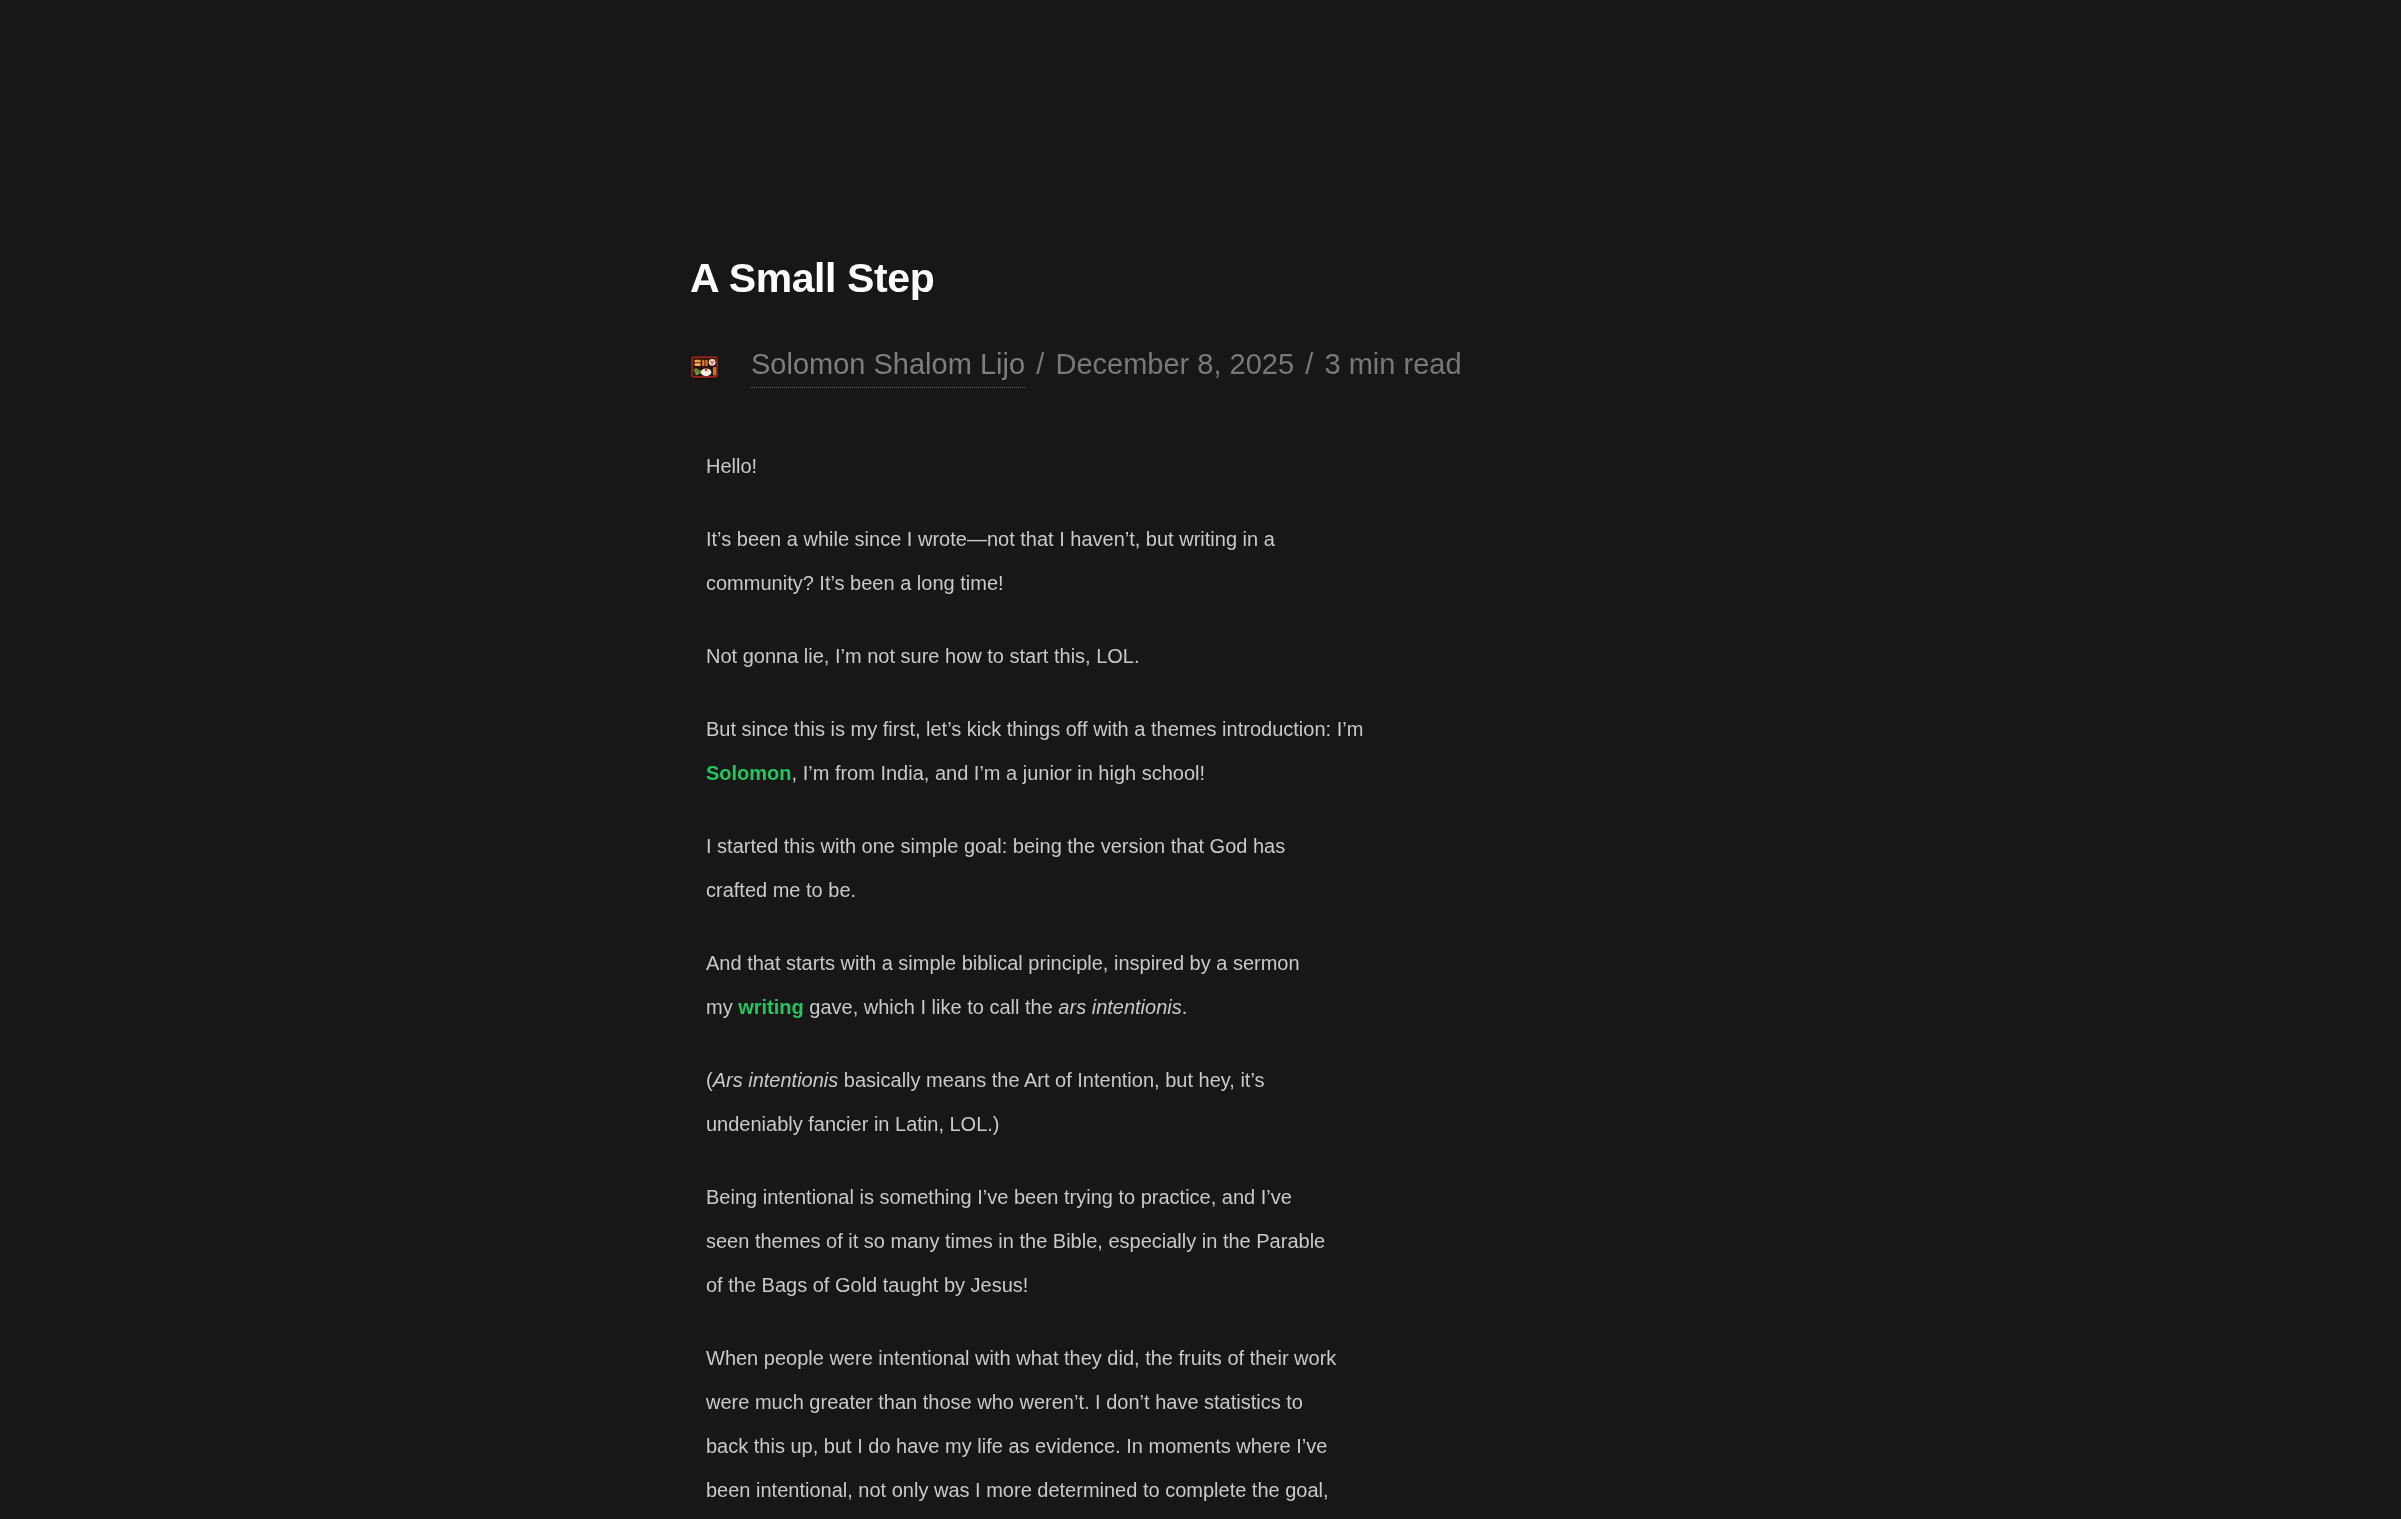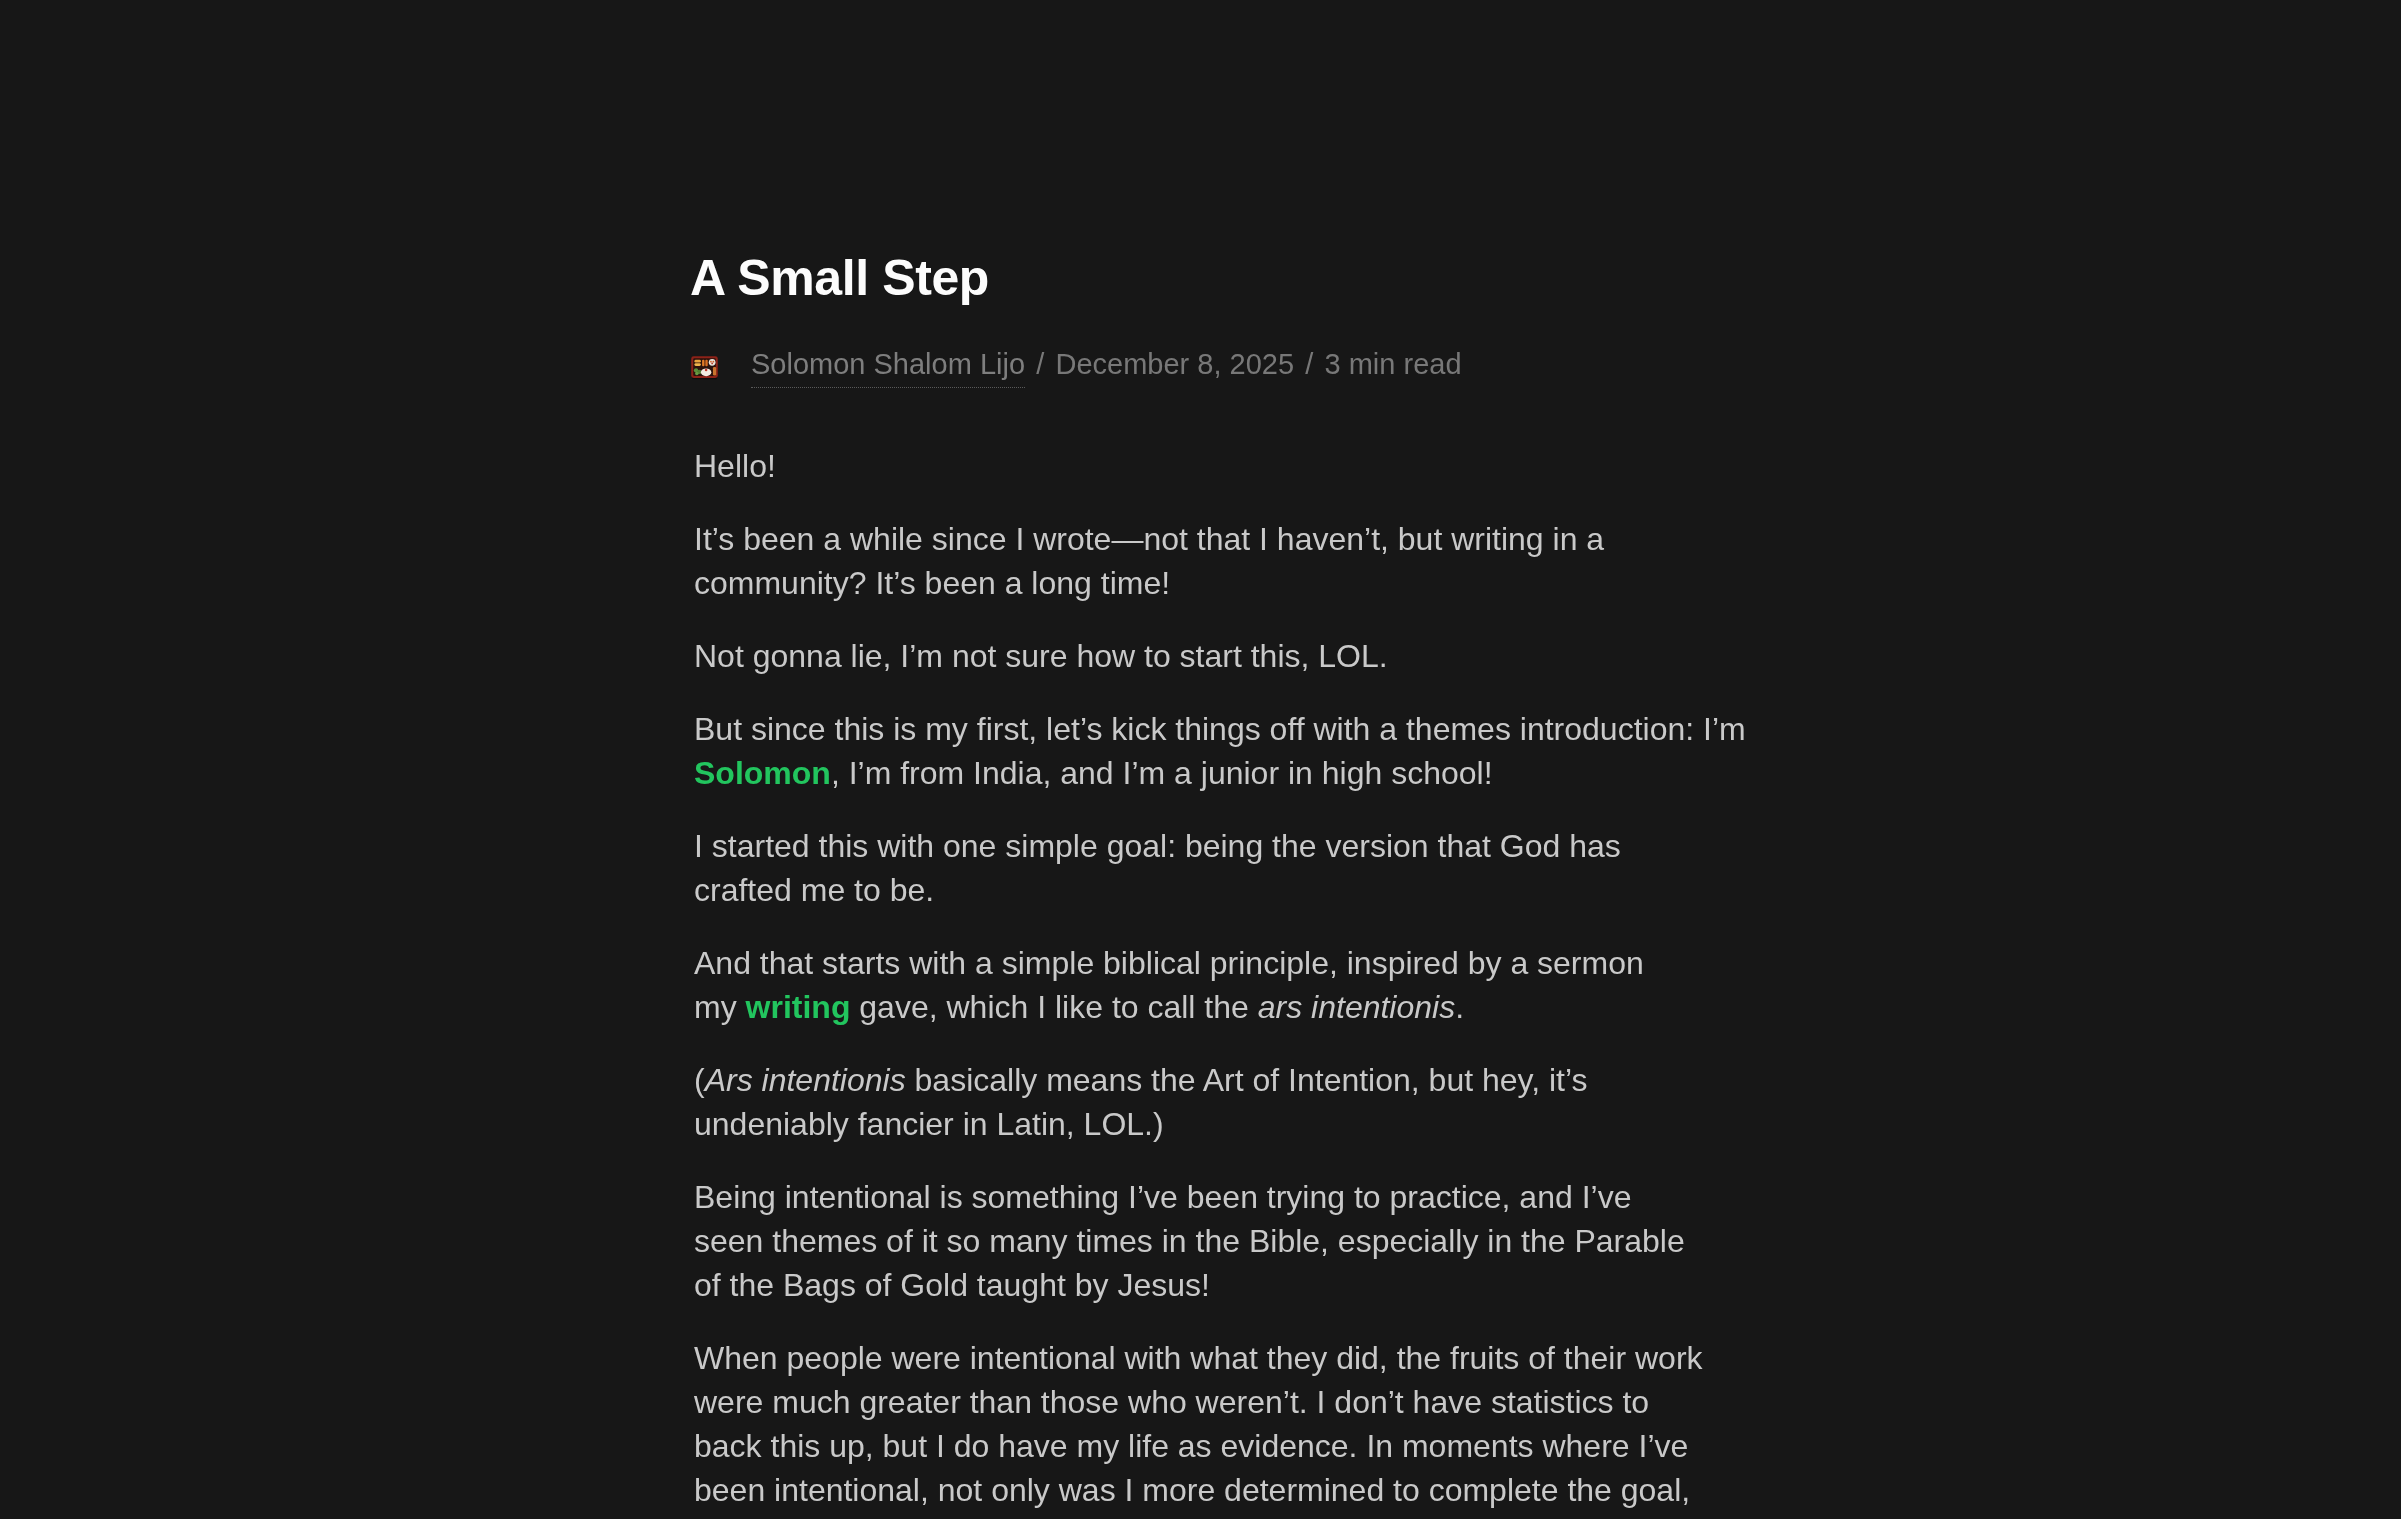--- a/index.html
+++ b/index.html
@@ -12,21 +12,21 @@
     font-family: "Liberation Sans", sans-serif;
   }
   .container {
     box-sizing: border-box;
     margin-left: 690px;
     width: 1267px;
     padding-top: 249px;
   }
   h1.post-title {
     margin: 0;
-    font-size: 50px;
+    font-size: 41px;
     line-height: 58px;
     font-weight: 700;
     letter-spacing: -0.4px;
     color: #fcfcfc;
   }
   .meta-row {
     margin-top: 40px;
     display: flex;
     align-items: center;
     gap: 32px;
@@ -51,22 +51,22 @@
     padding-bottom: 4.8px;
     cursor: pointer;
   }
   .meta-sep {
     margin: 0 11.2px;
   }
   article.post-body {
     margin-top: 56px;
   }
   article.post-body p {
-    margin: 0 0 29px 4px;
-    font-size: 32px;
+    margin: 0 0 29px 16px;
+    font-size: 20px;
     line-height: 44px;
     color: #c9c9c9;
     white-space: pre-line;
   }
   article.post-body p:last-child { margin-bottom: 0; }
   article.post-body strong {
     font-weight: 700;
     color: #22c55e;
   }
   article.post-body em {

